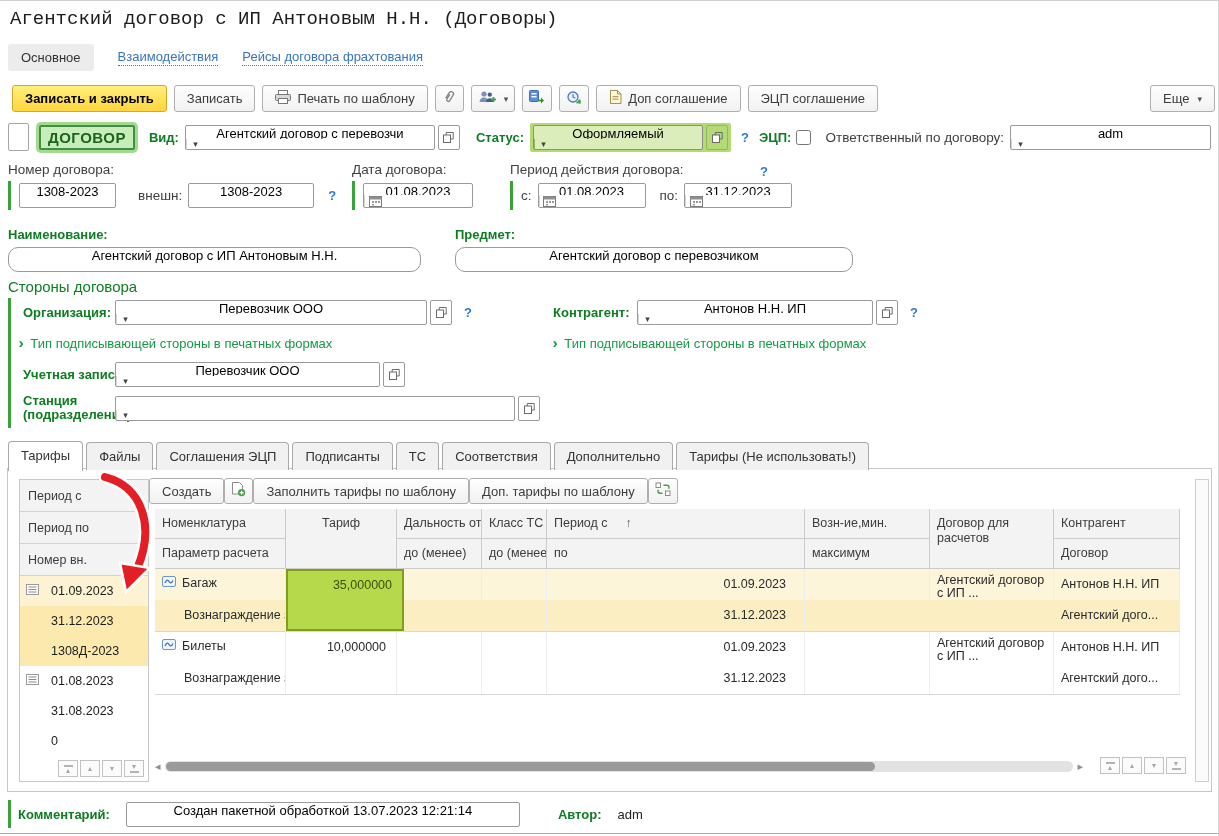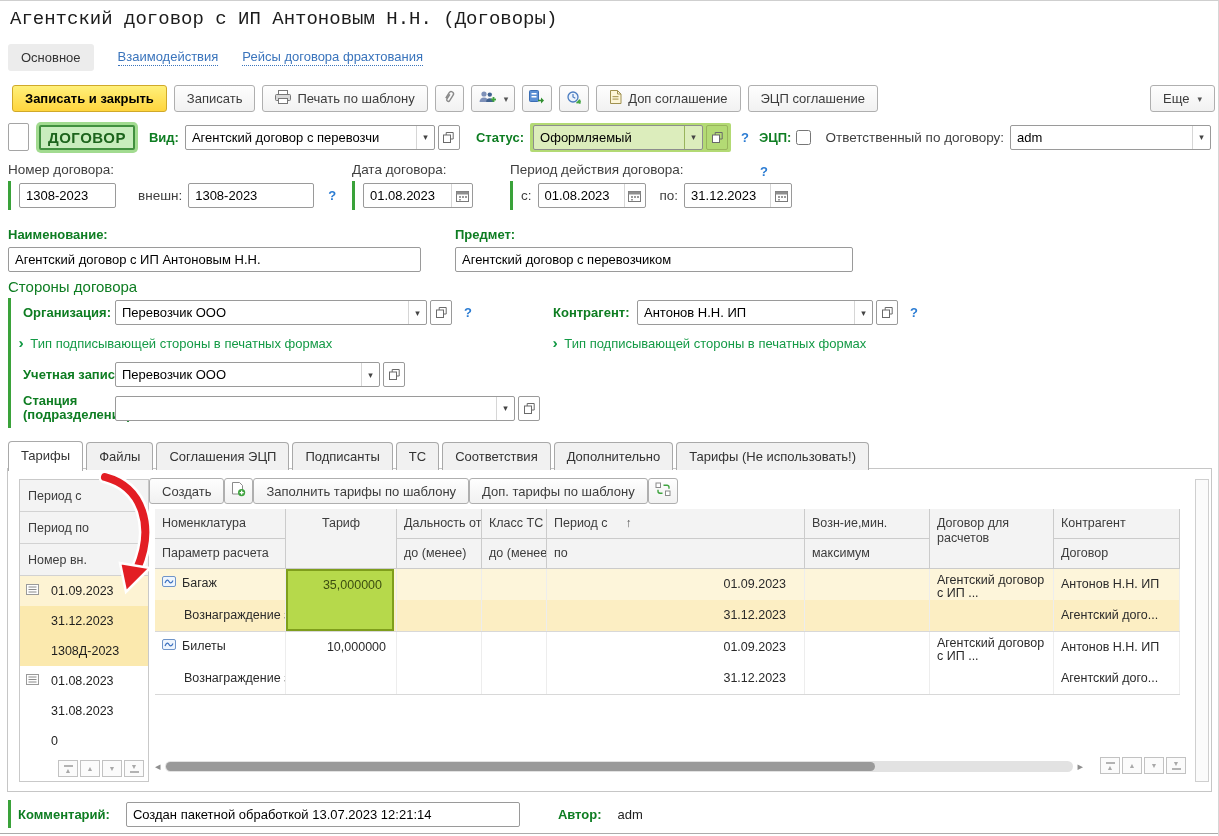--- a/index.html
+++ b/index.html
@@ -24,42 +24,42 @@
   .btn.icon-only { padding:0 6px; }
   .btn.primary { background:linear-gradient(#fff07a,#ffd53d); border-color:#d0a92a; font-weight:bold; color:#000; }
   .caret { font-size:9px; color:#555; margin-left:2px; }
   .spacer { margin-left:auto; }
 
   
   .glabel { color:#0e7d22; font-weight:bold; white-space:nowrap; }
   .dlabel { color:#3f3f3f; font-size:13.5px; white-space:nowrap; }
   .help { color:#2b7cd3; font-weight:bold; cursor:pointer; }
   .input, .combo { display:inline-flex; align-items:center; height:25px; border:1px solid #9a9a9a;
-         border-radius:2px; background:#fff; font-size:13px; color:#000; }
+         border-radius:2px; background:#fff; font-size:13px; color:#000;flex-direction:column; }
   .input .txt, .combo .txt { padding:0 6px; flex:1; overflow:hidden; white-space:nowrap; }
   .combo .arr { width:18px; text-align:center; font-size:9px; color:#444; align-self:stretch;
                 display:flex; align-items:center; justify-content:center; border-left:1px solid #d6d6d6; cursor:pointer;}
   .calbtn { width:21px; align-self:stretch; display:flex; align-items:center; justify-content:center;
             border-left:1px solid #d6d6d6; cursor:pointer; }
   .openbtn { display:inline-flex; align-items:center; justify-content:center; width:22px; height:25px;
              border:1px solid #9a9a9a; border-radius:2px; background:#fff; margin-left:3px; cursor:pointer;}
   .barrow { border-left:3px solid #3aa23a; padding-left:8px; display:flex; align-items:center; height:29px; margin-top:4px;}
 
   .doc-row { left:8px; top:120px; display:flex; align-items:center; height:32px; width:1203px;}
   .mark-box { width:21px; height:28px; border:1px solid #a5a5a5; border-radius:2px; background:#fff; margin-right:10px;}
   .badge { background:#c8edbd; border:2px solid #41903f; box-shadow:0 0 0 3px #a2db90; border-radius:2px;
            color:#1c641c; font-weight:bold; font-size:15px; padding:2px 7px; margin-right:14px; letter-spacing:0.5px;}
   .status-wrap { display:inline-flex; align-items:center; background:#b3da74; border-radius:2px; padding:2px 3px; }
   .status-wrap .combo { background:#dcedbc; border-color:#8d8d8d; }
   .status-wrap .combo .arr, .status-wrap .openbtn { border-color:#98b45c; background:transparent; }
 
   .num-row { left:8px; top:161px; width:1203px; height:52px; }
   .fgroup { position:absolute; top:0; }
   .name-row { left:8px; top:226px; width:1203px; height:46px;}
-  .fstack .input { margin-top:5px; }
+  .fstack .input { margin-top:5px;border-radius:10px; }
 
   .parties-title { left:8px; top:277px; color:#0e7d22; font-size:15px; }
   .parties-body { left:8px; top:297px; width:1203px; height:130px; border-left:3px solid #3aa23a; }
   .prow { position:absolute; display:flex; align-items:center; }
   .green-link { color:#149a46; cursor:pointer; display:inline-flex; align-items:center; gap:7px;}
   .green-link .chv { font-weight:bold; transform:scale(1.2,1.1); }
 
   
   .tabstrip { left:8px; top:440px; display:flex; align-items:flex-end; z-index:3; }
   .tab { border:1px solid #a9a9a9; border-bottom:none; border-radius:4px 4px 0 0; padding:6px 12px;
@@ -92,21 +92,21 @@
   .hc.center { text-align:center; }
   .trow { position:relative; border-bottom:1px solid #d8d8d8; }
   .tline { height:31px; }
   .tc { padding:8px 7px 0 7px; border-right:1px solid #ededed; white-space:nowrap; overflow:hidden; color:#2a2a2a;}
   .tc.right { text-align:right; padding-right:10px; }
   .tc.date { text-align:right; padding-right:18px; }
   .tc.wrap { white-space:normal; line-height:13px; padding-top:5px; overflow:visible; }
   .tc.iconcell { display:flex; align-items:flex-start; gap:6px; padding-top:7px;}
   .tc .subind { margin-left:22px; }
   .selrow .l1 { background:#fdf5da; } .selrow .l2 { background:#fceec3; }
-  .tariff-hl { position:absolute; left:131px; top:0; width:108px; height:62px; background:#b6d94b;
+  .tariff-hl { position:absolute; left:131px; top:0; width:118px; height:62px; background:#b6d94b;
                border:2px solid #7f9e1c; z-index:2; text-align:right; padding:7px 10px 16px 0;
                color:#3c4e10; font-size:12.5px; }
 
   .hscroll { position:absolute; left:147px; top:289px; width:928px; height:17px; display:flex; align-items:center; gap:4px;}
   .hs-track { flex:1; height:11px; background:#e2e2e2; border-radius:6px; position:relative; }
   .hs-thumb { position:absolute; left:1px; top:1px; height:9px; width:78%; background:#9a9a9a; border-radius:5px; cursor:grab;}
   .sarrow { color:#8f8f8f; font-size:11px; cursor:pointer; }
   .grid-nav { position:absolute; left:1090px; top:288px; display:flex; }
   .vscroll { position:absolute; left:1187px; top:10px; width:14px; height:303px; border:1px solid #cfcfcf; background:#fbfbfb;}
 

